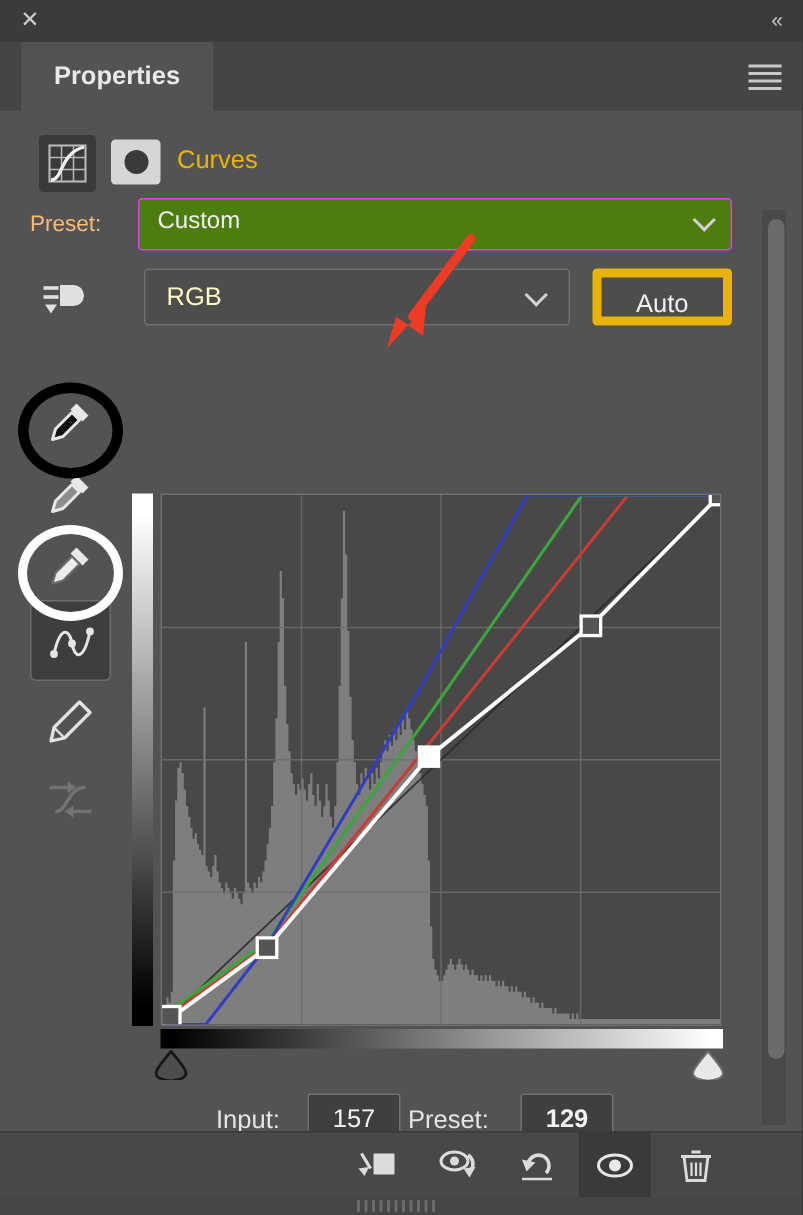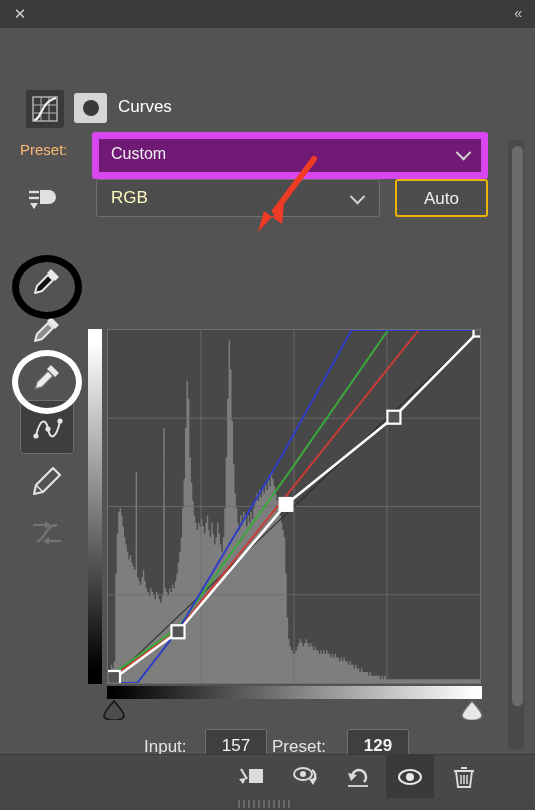--- a/index.html
+++ b/index.html
@@ -110,35 +110,35 @@
     content: "";
     position: absolute;
     left: 9px; top: 7px;
     width: 16px; height: 16px;
     border-radius: 50%;
     background: #3a3a3a;
   }
   .adj-title {
     position: absolute;
     left: 118px; top: 23px;
-    color: #ffffff;
+    color: #eab308;
     font-size: 17px;
   }
 
   
   .preset-row { position: absolute; left: 0; top: 58px; width: 535px; height: 40px; }
   .preset-label {
     position: absolute; left: 20px; top: 9px;
     color: #fdba74; font-size: 15px;
   }
   .preset-select {
     position: absolute; left: 92px; top: 0;
-    width: 396px; height: 47px;
-    background: #701a75;
-    border: 7px solid #d946ef;
+    width: 396px; height: 35px;
+    background: #4d7c0f;
+    border: 1px solid #d946ef;
     border-radius: 3px;
     cursor: pointer;
   }
   .preset-select .val {
     position: absolute; left: 12px; top: 6px;
     color: #efefef; font-size: 16px;
   }
   .chev {
     position: absolute; right: 12px; top: 11px;
     width: 11px; height: 11px;
@@ -163,21 +163,21 @@
   }
   .channel-select .val {
     position: absolute; left: 14px; top: 8px;
     color: #fef9c3; font-size: 17px;
   }
   .channel-select .chev { top: 14px; right: 16px; }
   .auto-btn {
     position: absolute; left: 395px; top: 0;
     width: 93px; height: 38px;
     background: #4d4d4d;
-    border: 2px solid #eab308;
+    border: 6px solid #eab308;
     border-radius: 3px;
     color: #f0f0f0;
     font-size: 17px;
     line-height: 36px;
     text-align: center;
     cursor: pointer;
   }
 
   
   .tools { position: absolute; left: 16px; top: 180px; width: 62px; height: 380px; }
@@ -308,20 +308,29 @@
 </head>
 <body>
 
 <div id="app">
 
   <div class="titlebar">
     <div class="close-x">✕</div>
     <div class="collapse-chevrons">«</div>
   </div>
 
+  <div class="tabstrip">
+    <div class="tab">Properties</div>
+    <div class="panel-menu">
+      <i></i>
+        <i></i>
+        <i></i>
+        <i></i>
+    </div>
+  </div>
 
   <div class="body">
 
     <div class="adj-header">
       <div class="curves-thumb">
         <svg width="38" height="38" viewBox="0 0 38 38">
           <rect x="7" y="7" width="24" height="24" fill="none" stroke="#b8b8b8" stroke-width="1.4"></rect>
           <line x1="15" y1="7" x2="15" y2="31" stroke="#b8b8b8" stroke-width="1"></line>
           <line x1="23" y1="7" x2="23" y2="31" stroke="#b8b8b8" stroke-width="1"></line>
           <line x1="7" y1="15" x2="31" y2="15" stroke="#b8b8b8" stroke-width="1"></line>

